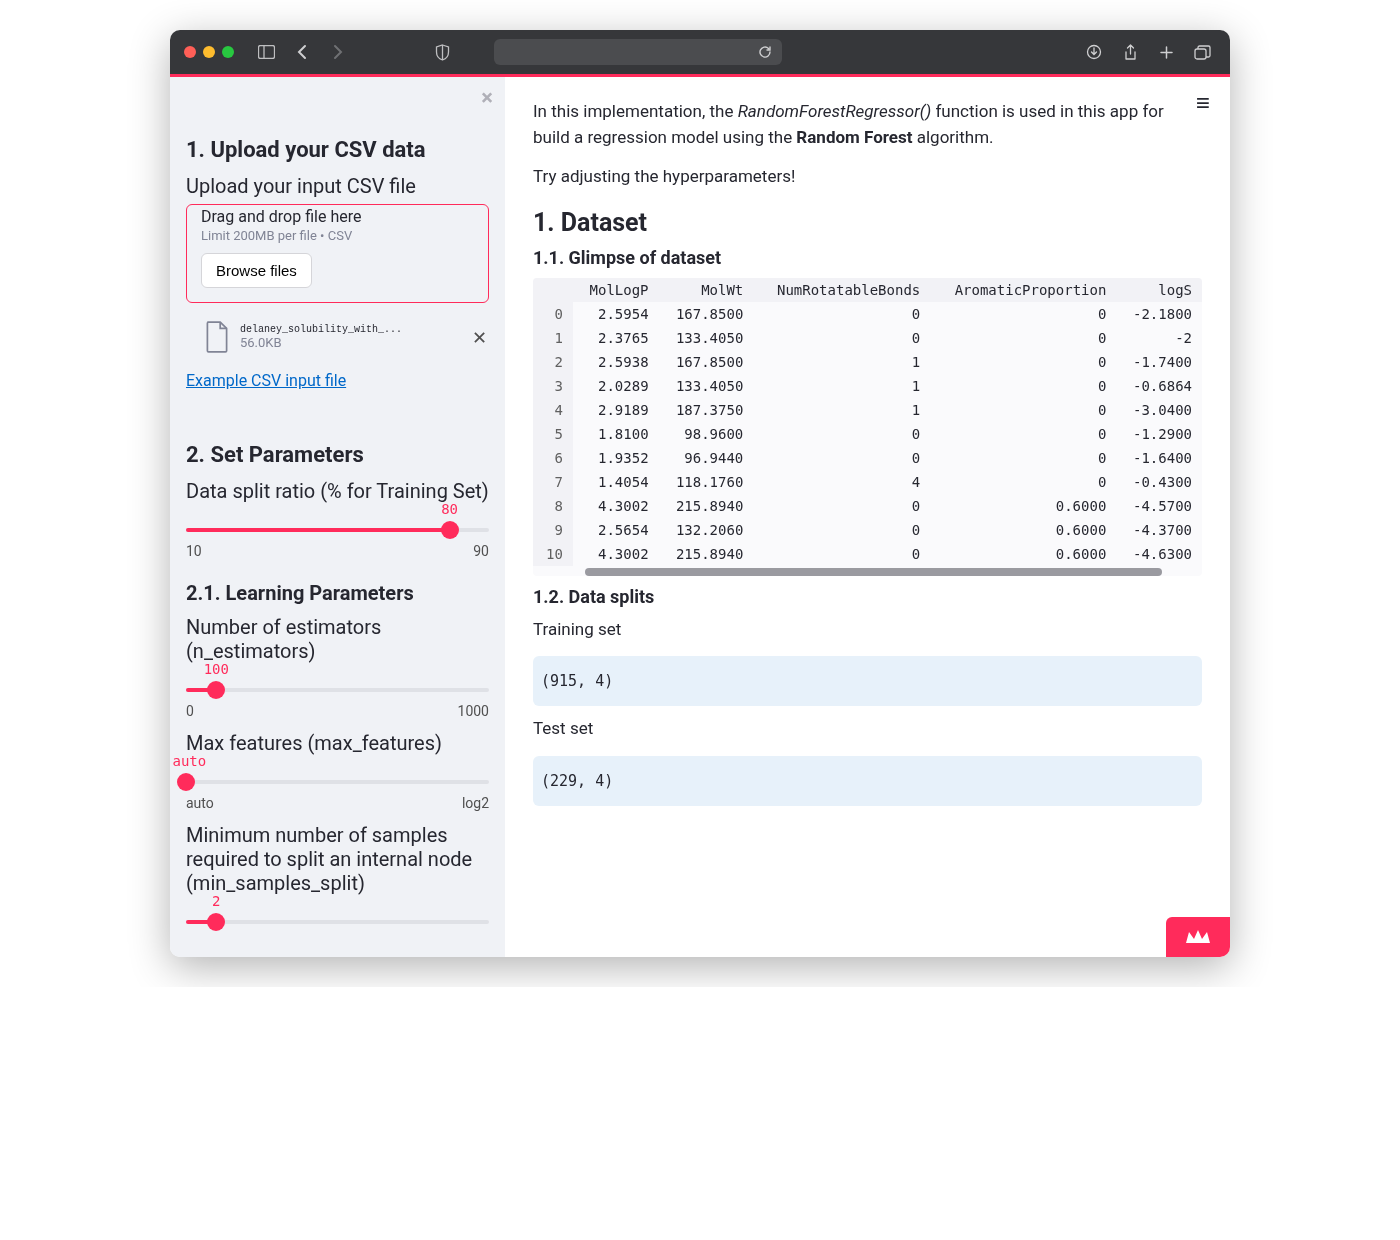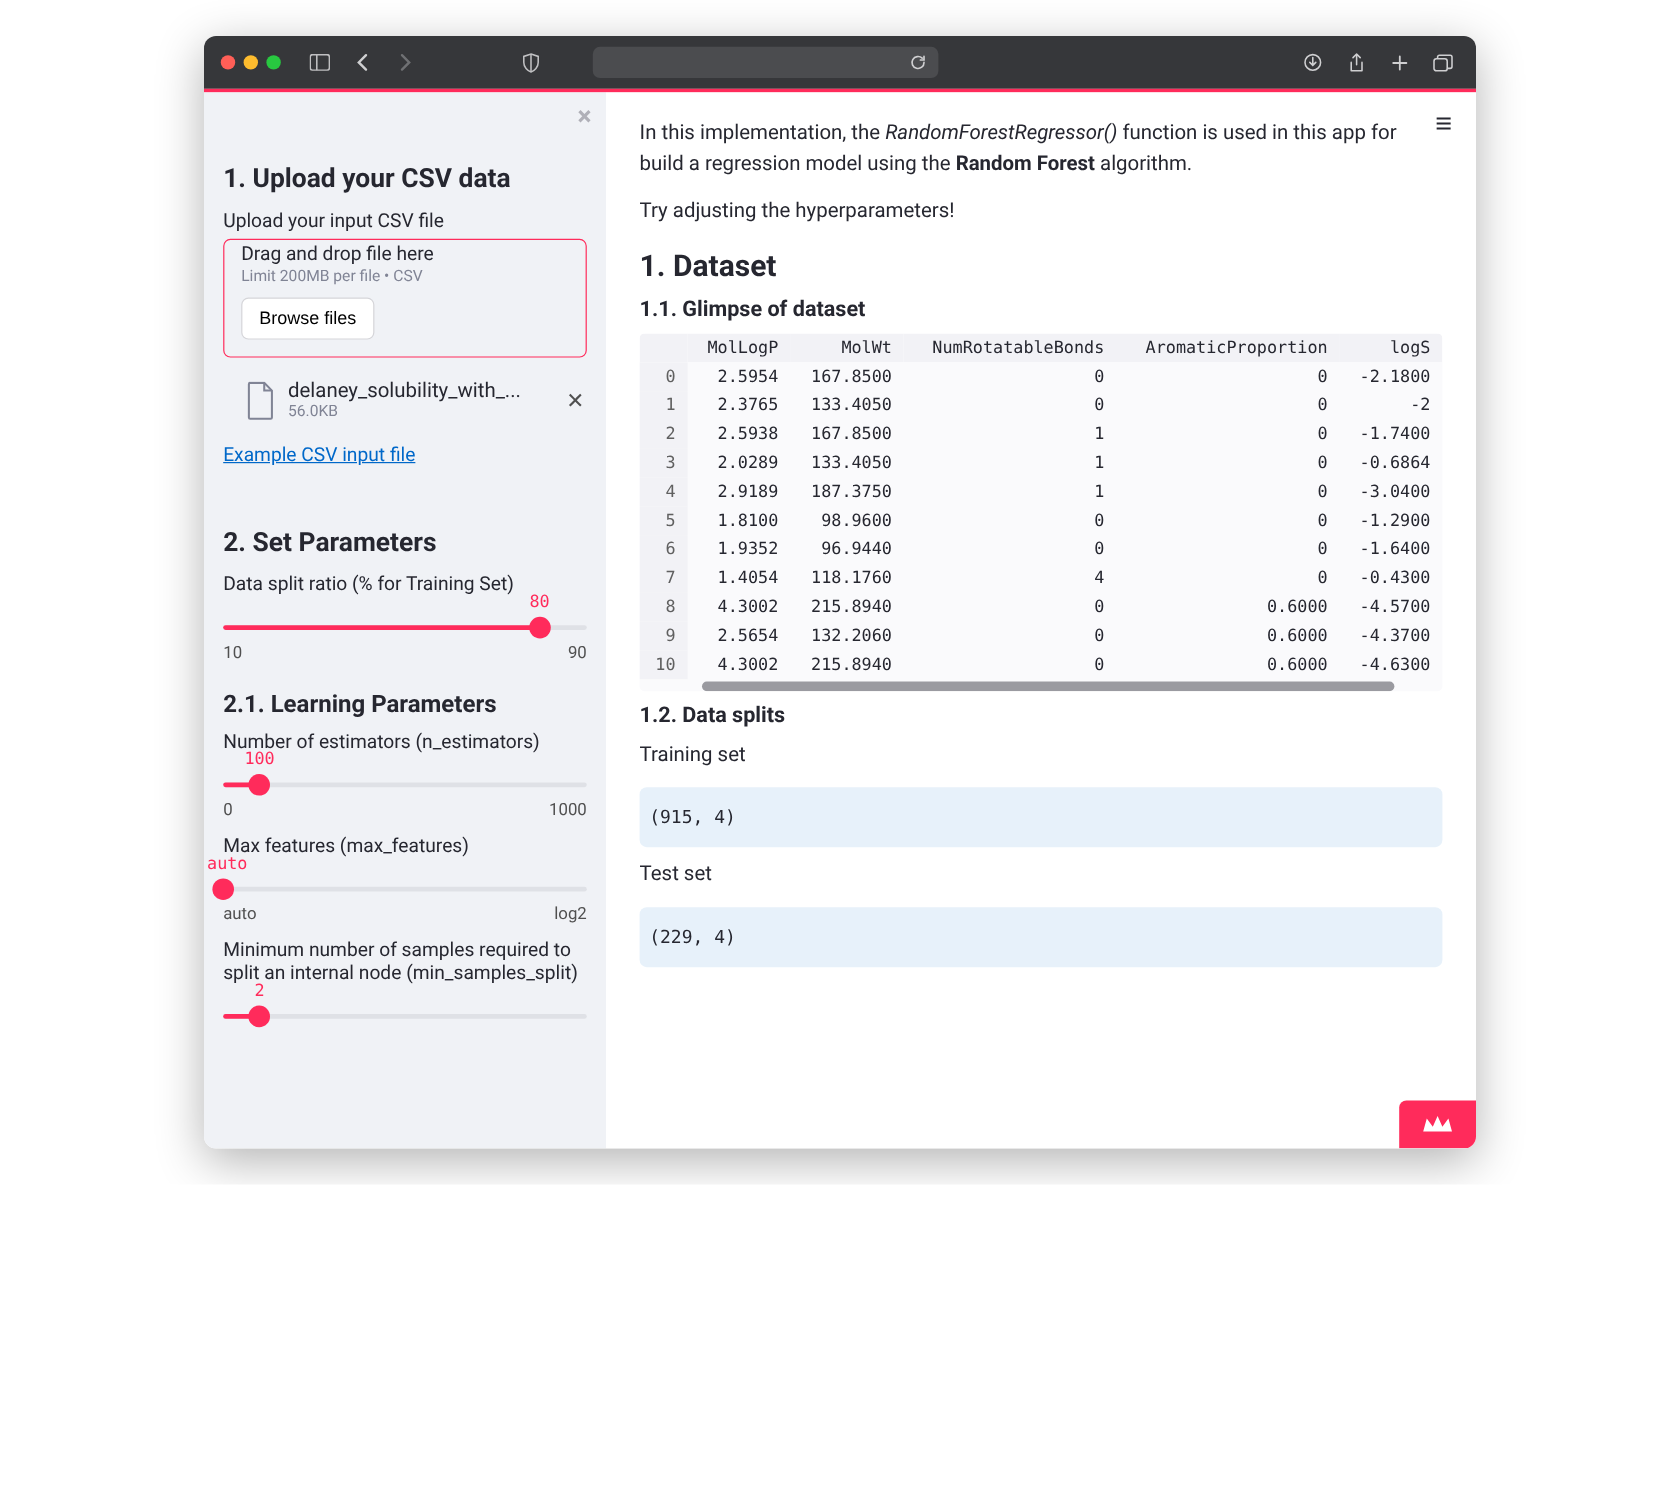--- a/index.html
+++ b/index.html
@@ -69,21 +69,21 @@
     width: 335px;
     background: var(--bg-sidebar);
     padding: 12px 16px 20px 16px;
     overflow-y: auto;
     position: relative;
   }
   .sidebar-close { position: absolute; top: 8px; right: 12px; color: #b0b0b8; font-size: 22px; font-weight: bold; cursor:pointer;}
   .sidebar h2 { font-size: 22px; margin: 48px 0 12px 0; font-weight: 700;}
   .sidebar h2:first-of-type { margin-top: 48px;}
   .sidebar h3 { font-size: 20px; margin: 22px 0 10px 0; font-weight: 700;}
-  .sidebar .label { font-size: 16px; color: var(--text-dark); margin-bottom: 6px; display:block;}
+  .sidebar .label { font-size: 20px; color: var(--text-dark); margin-bottom: 6px; display:block;}
   .dropzone {
     border: 1px solid var(--brand-red);
     border-radius: 6px;
     padding: 2px 14px 14px 14px;
     background: #fff0;
     margin-bottom: 10px;
   }
   .dropzone .dz-title { font-size: 16px; margin-bottom: 2px;}
   .dropzone .dz-sub { font-size: 13px; color: var(--text-gray); margin-bottom: 10px;}
   .browse-btn {
@@ -94,21 +94,21 @@
     font-size: 15px;
     cursor:pointer;
   }
   .file-row {
     display:flex; align-items:center; gap:10px;
     padding: 8px 2px 8px 18px;
     font-size: 14px;
   }
   .file-icon { width:26px; height:32px; }
   .file-meta { flex:1; overflow:hidden; }
-  .file-name { white-space:nowrap; overflow:hidden; text-overflow:ellipsis; font-size:17px;}
+  .file-name { white-space:nowrap; overflow:hidden; text-overflow:ellipsis; font-size:10px;font-family:Liberation Mono, monospace;}
   .file-size { color: var(--text-gray); font-size:13px;}
   .file-x { font-size:18px; color:#505050; cursor:pointer;}
   .example-link { color: var(--link); text-decoration: underline; font-size:16px; display:inline-block; margin:10px 0 4px 0; cursor:pointer;}
   
   .slider-wrap { margin-bottom: 12px; }
   .slider-track {
     position: relative;
     height: 18px;
     margin-top: 18px;
   }

